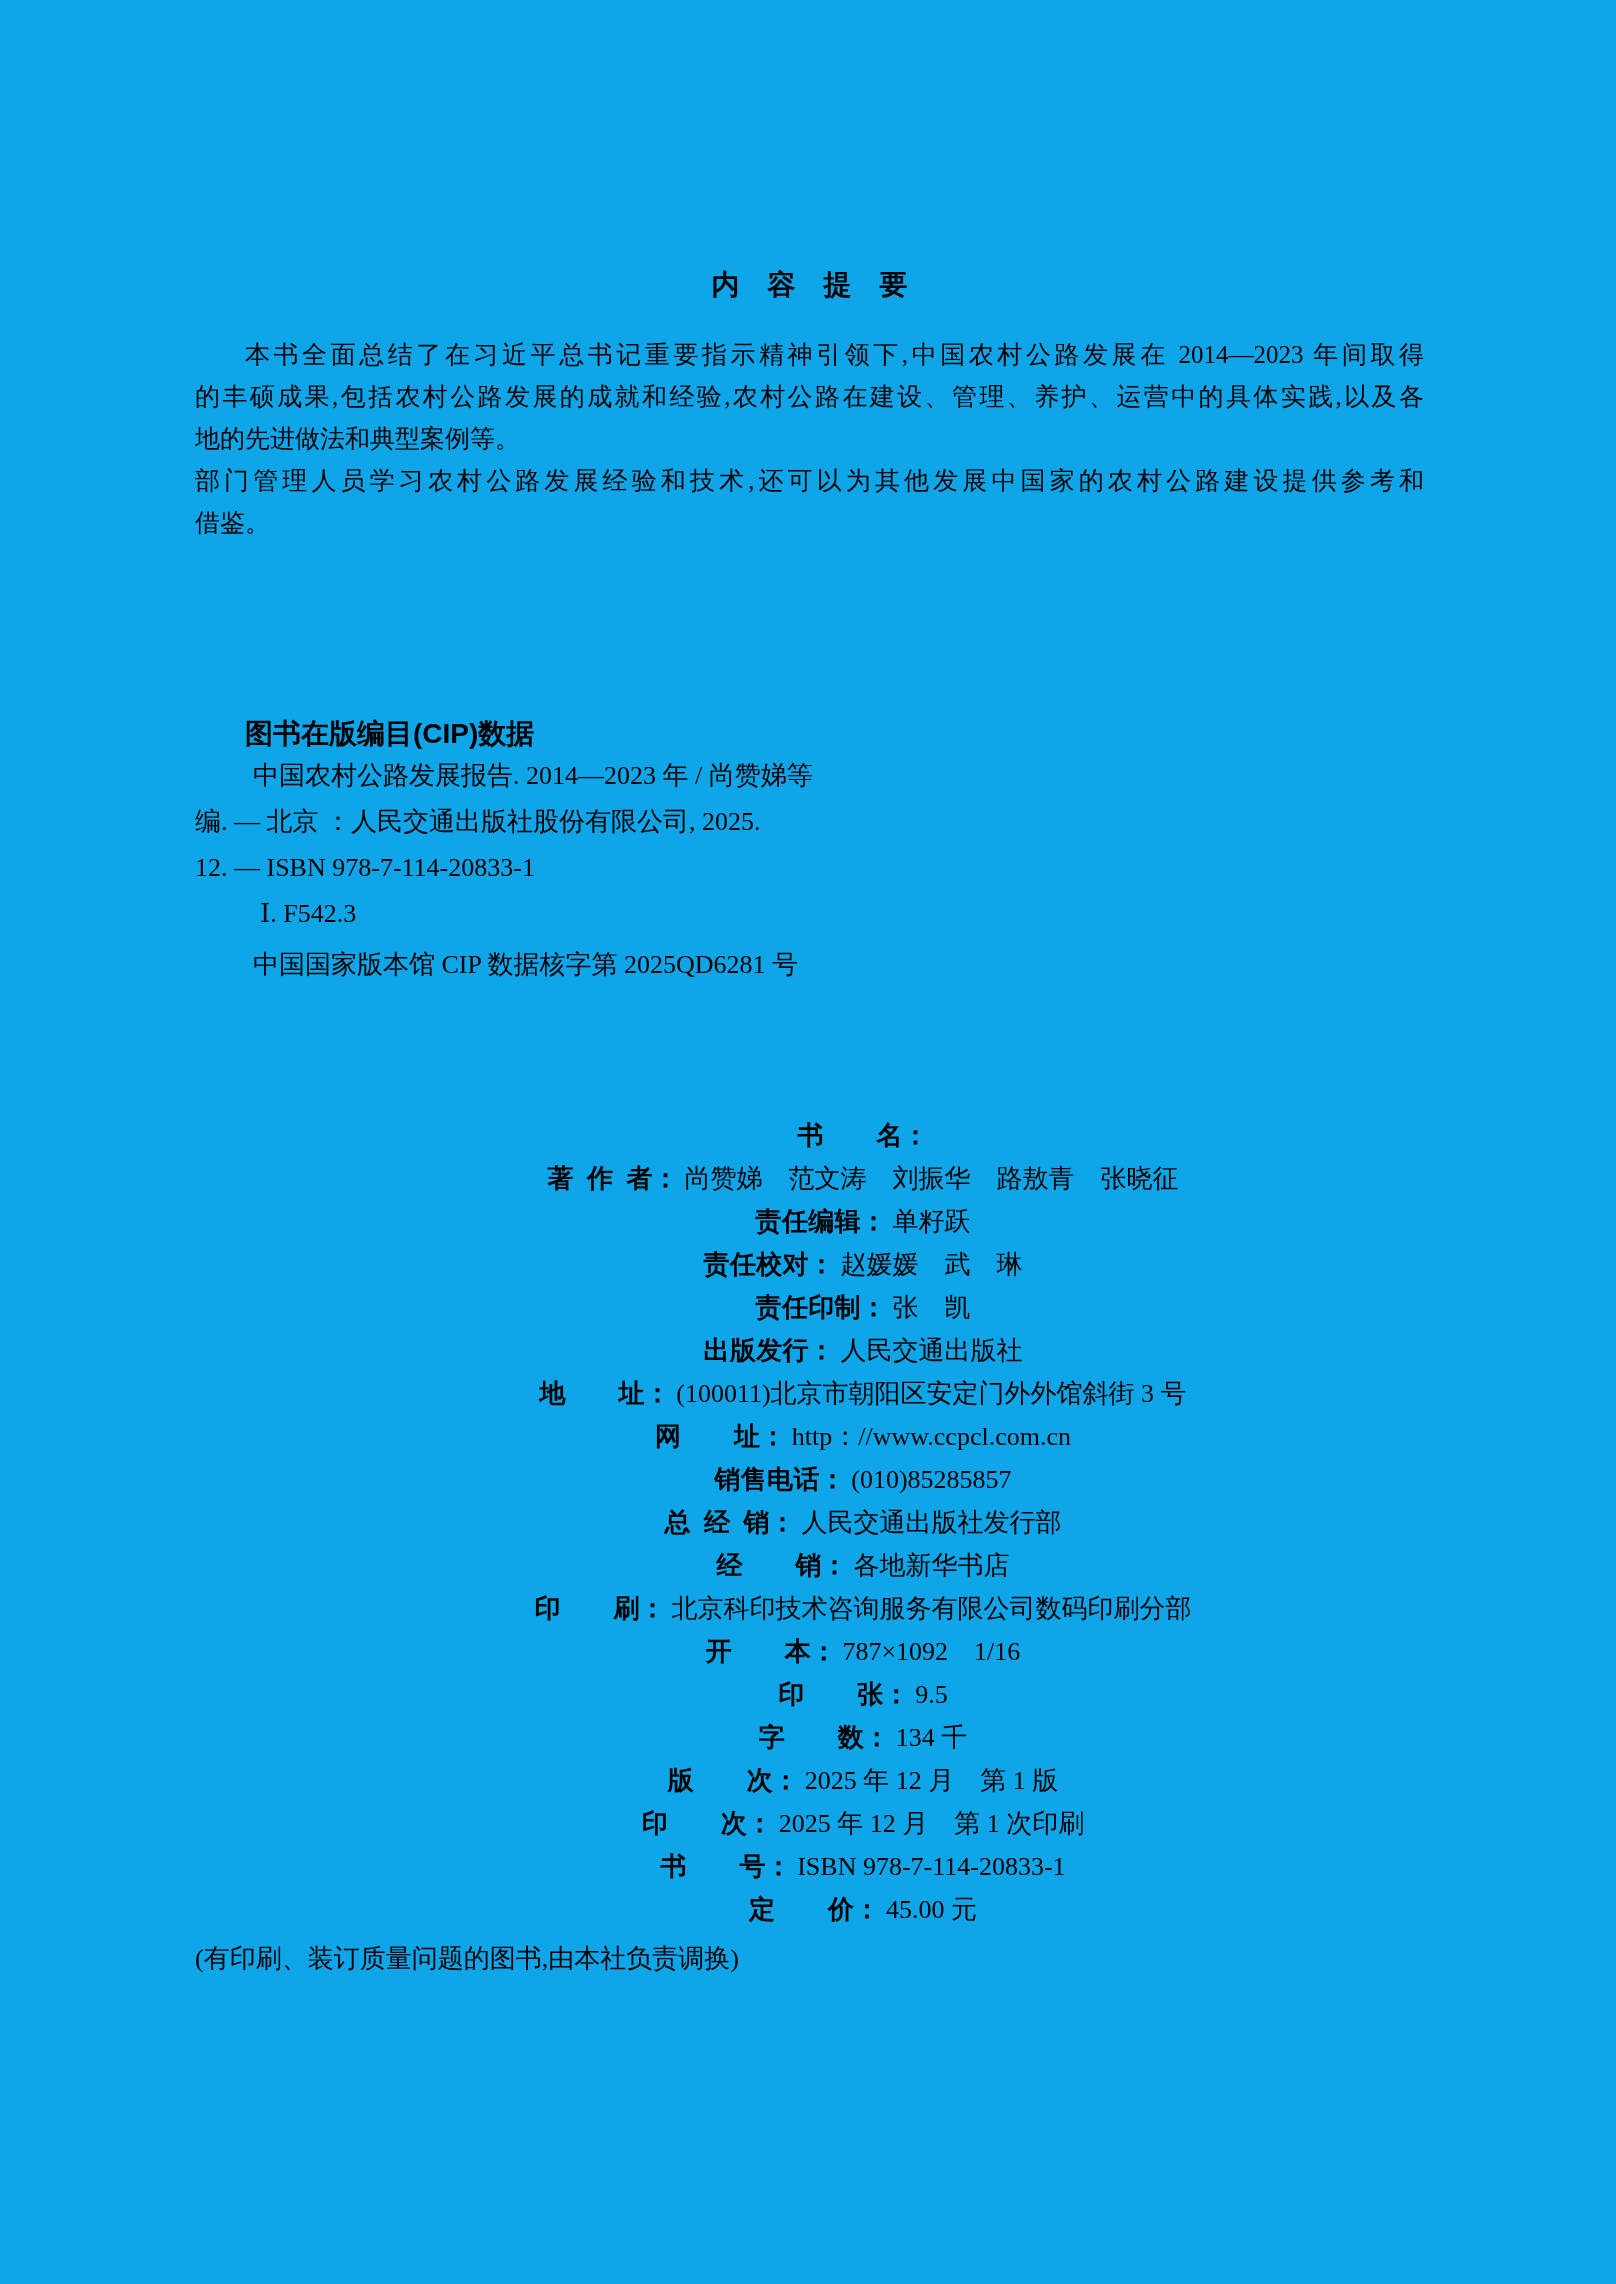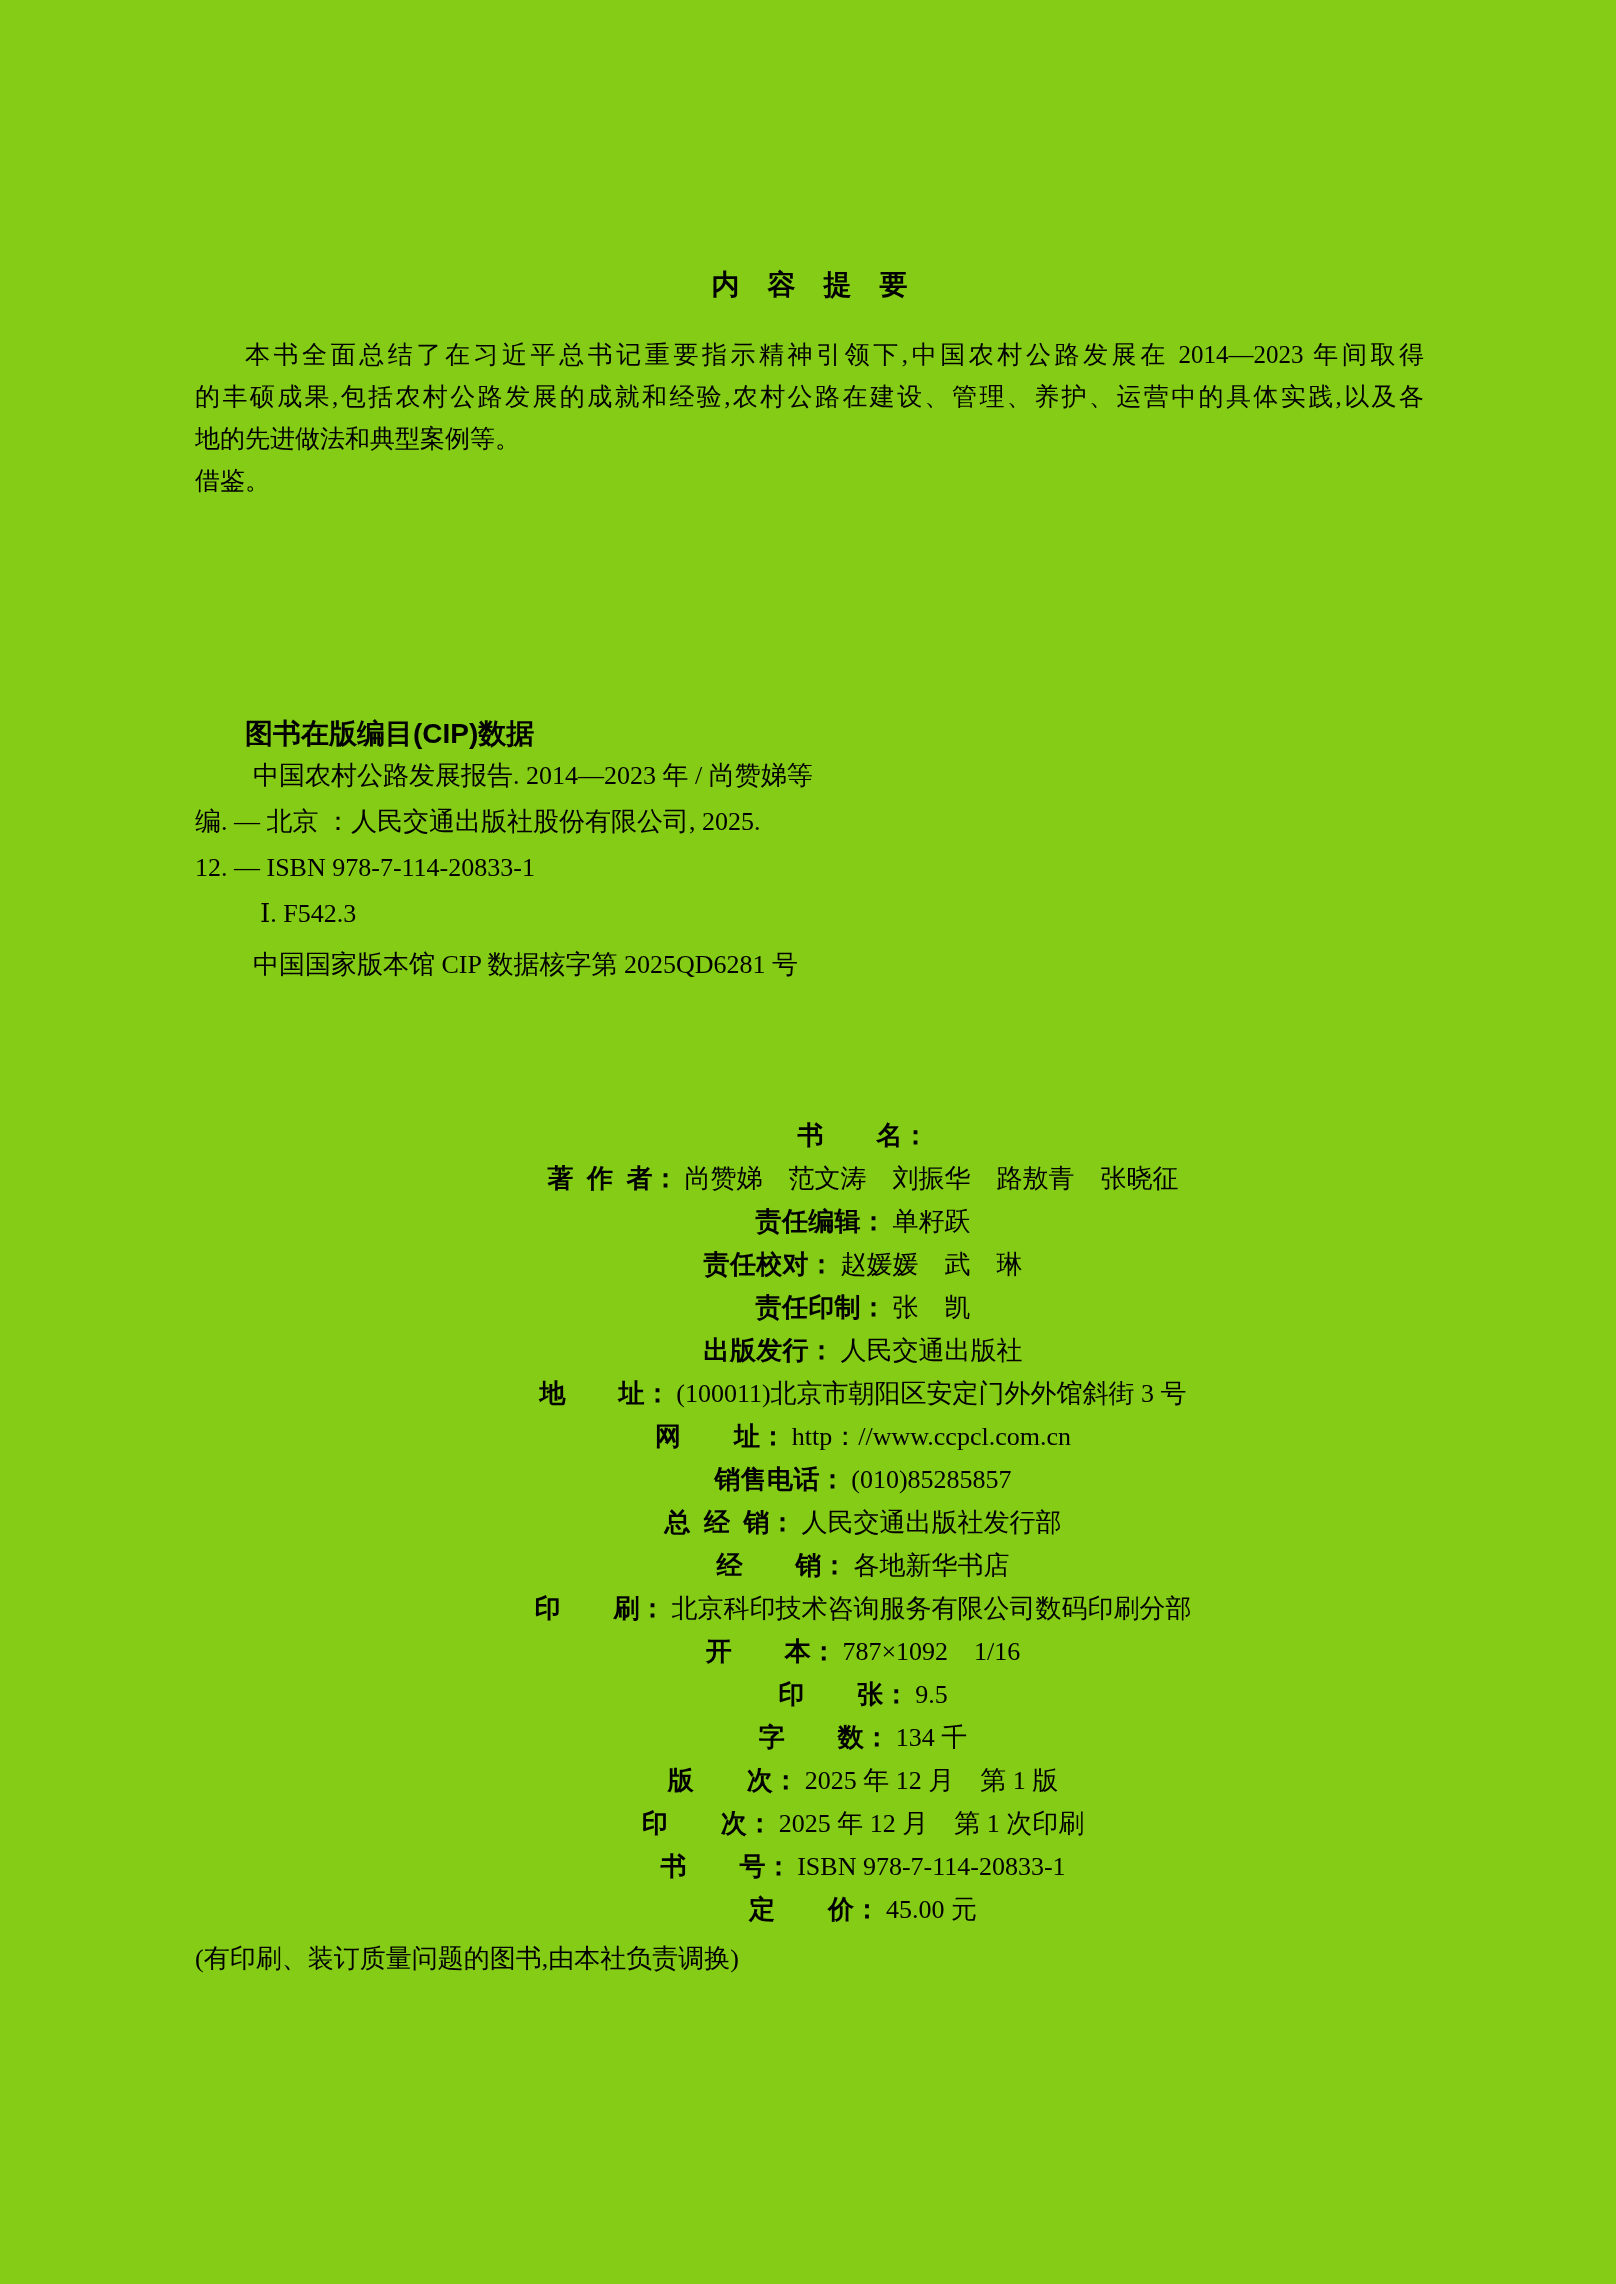--- a/index.html
+++ b/index.html
@@ -1,21 +1,21 @@
 <!DOCTYPE html>
 <html style="font-size:9.3px"><head>
 <meta charset="utf-8">
 <style>
   html, body { margin: 0; padding: 0; background: #e8e8e8; }
   .page {
     position: relative;
     width: 1616px;
     height: 2284px;
     margin: 0 auto;
-    background: #84cc16;
+    background: #0ea5e9;
     color: #000000;
     font-family: "Liberation Serif", "DejaVu Serif", serif;
     overflow: hidden;
   }
   
   .title {
     position: absolute;
     left: 195px;
     top: 266px;
     width: 1229px;
@@ -111,20 +111,21 @@
 <body>
 
 <div class="page">
 
   <h1 class="title">内　容　提　要</h1>
 
   <div class="summary">
     <div class="line fill indent">本书全面总结了在习近平总书记重要指示精神引领下,中国农村公路发展在 2014—2023 年间取得</div>
     <div class="line fill">的丰硕成果,包括农村公路发展的成就和经验,农村公路在建设、管理、养护、运营中的具体实践,以及各</div>
     <div class="line">地的先进做法和典型案例等。</div>
+    <div class="line fill">部门管理人员学习农村公路发展经验和技术,还可以为其他发展中国家的农村公路建设提供参考和</div>
     <div class="line">借鉴。</div>
   </div>
 
   <h2 class="cip-heading">图书在版编目(CIP)数据</h2>
 
   <div class="cip">
     <div class="cip-line ind1">中国农村公路发展报告. 2014—2023 年 / 尚赞娣等</div>
     <div class="cip-line">编. — 北京 ：人民交通出版社股份有限公司, 2025.</div>
     <div class="cip-line">12. — ISBN 978-7-114-20833-1</div>
     <div class="cip-line ind2">Ⅰ. F542.3</div>

